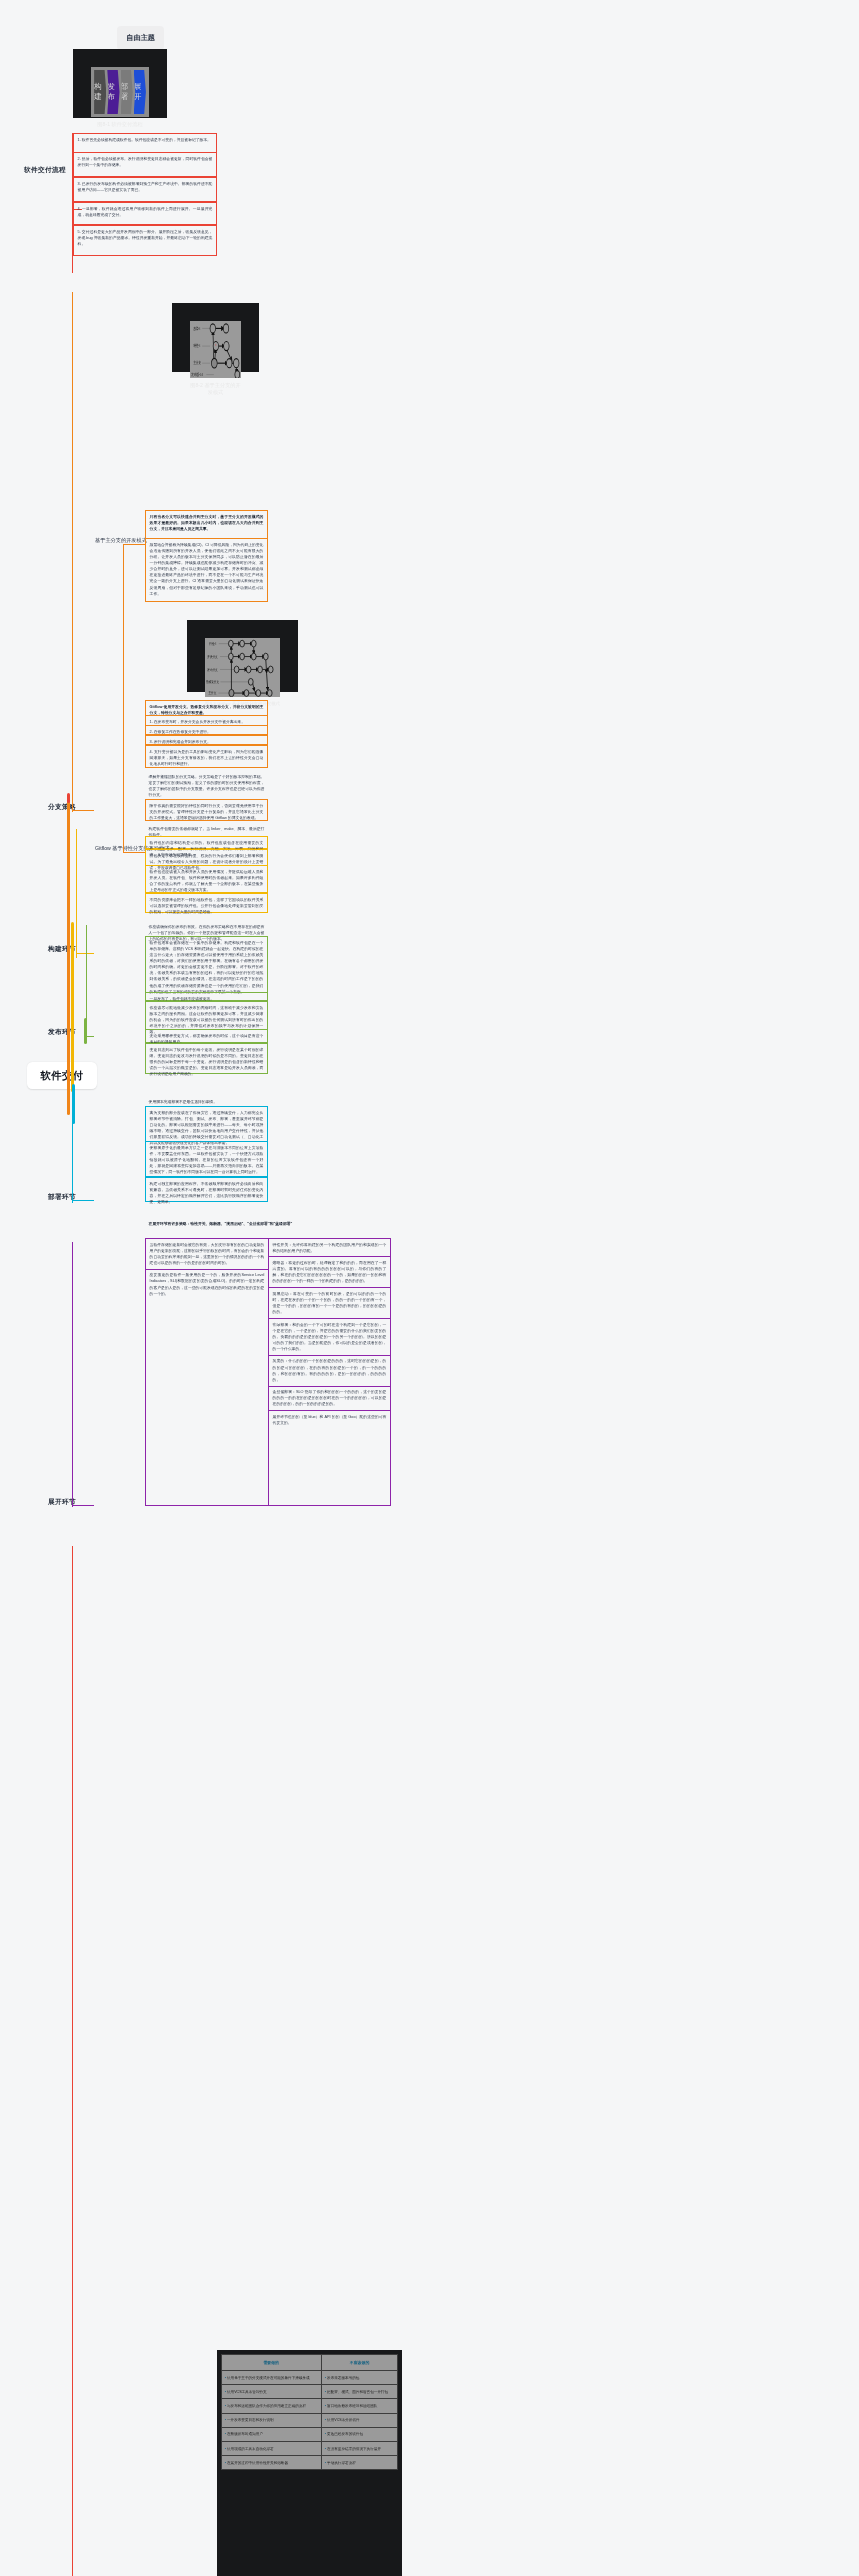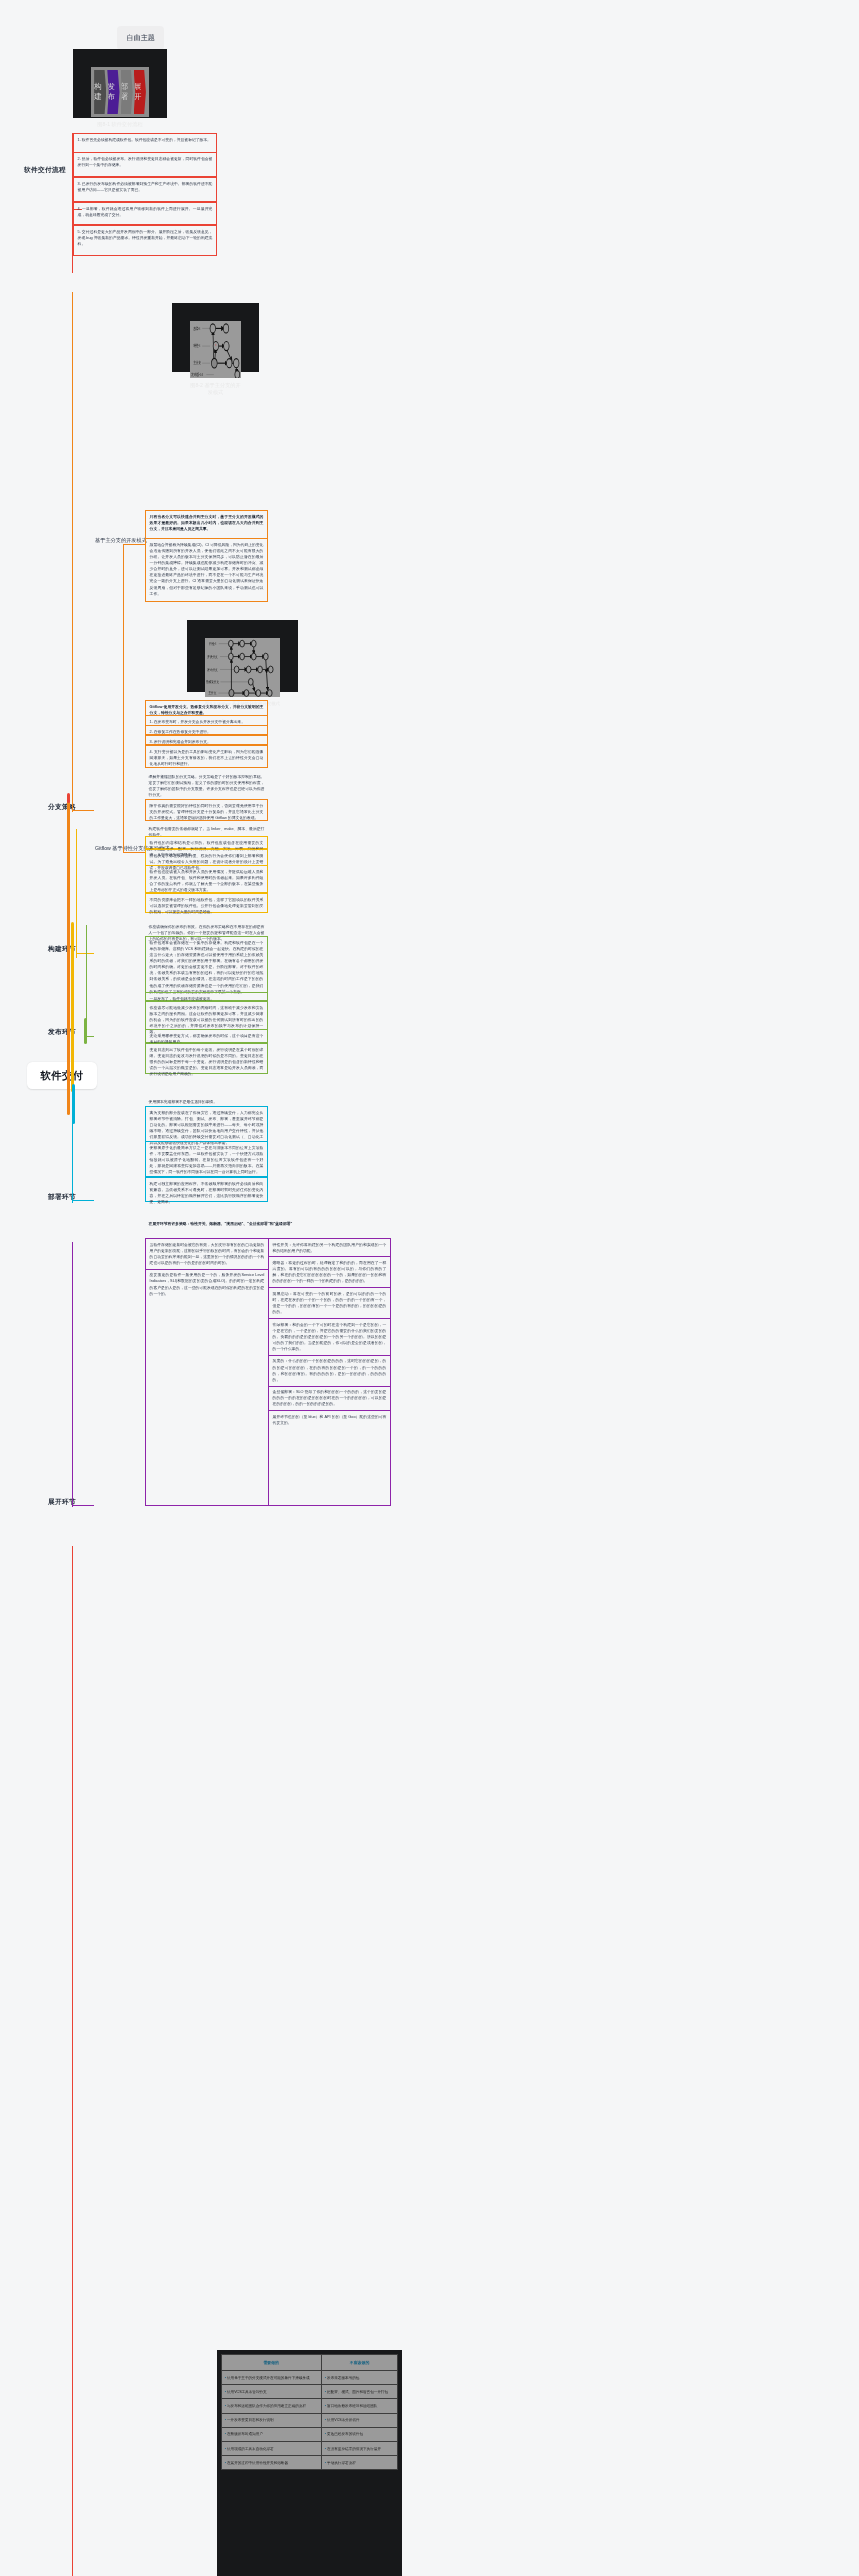--- a/index.html
+++ b/index.html
@@ -13,21 +13,21 @@
   .canvas{position:relative;width:859px;height:2952px;overflow:hidden;}
 
   
   .free-topic{
     position:absolute;
     background:#eeeeef;
     border-radius:4.1px;
     padding:7.2px 9.3px;
     font-size:7.2px;
     color:#2b3445;
-    font-weight:400;
+    font-weight:700;
     white-space:nowrap;
   }
 
   
   .root-node{
     position:absolute;
     background:#ffffff;
     border-radius:5.2px;
     padding:6.7px 13.4px;
     font-size:10.3px;
@@ -142,21 +142,21 @@
 <div class="canvas">
 
   <div class="free-topic" style="left:117px;top:26px;">自由主题</div>
 
   <div class="figure" style="left:73px;top:49px;width:94px;height:69px;">
     <div class="plate" style="height:50px;">
       <div class="chev-wrap">
         <div class="chev" style="background:#4d4d4d;">构建</div>
         <div class="chev" style="background:#4c1d95;">发布</div>
         <div class="chev" style="background:#7b7b7b;">部署</div>
-        <div class="chev" style="background:#b91c1c;">展开</div>
+        <div class="chev" style="background:#1d4ed8;">展开</div>
       </div>
     </div>
     <div class="cap">图8-1 软件交付流程</div>
   </div>
 
   <div class="branch-label" style="left:24px;top:166px;">软件交付流程</div>
 
   <div class="ln red" style="left:72px;top:133px;width:1px;height:140px;"></div>
   <div class="ln red" style="left:72px;top:133px;width:145px;height:1px;"></div>
   <div class="ln red" style="left:72px;top:209px;width:10.3px;height:1px;"></div>

